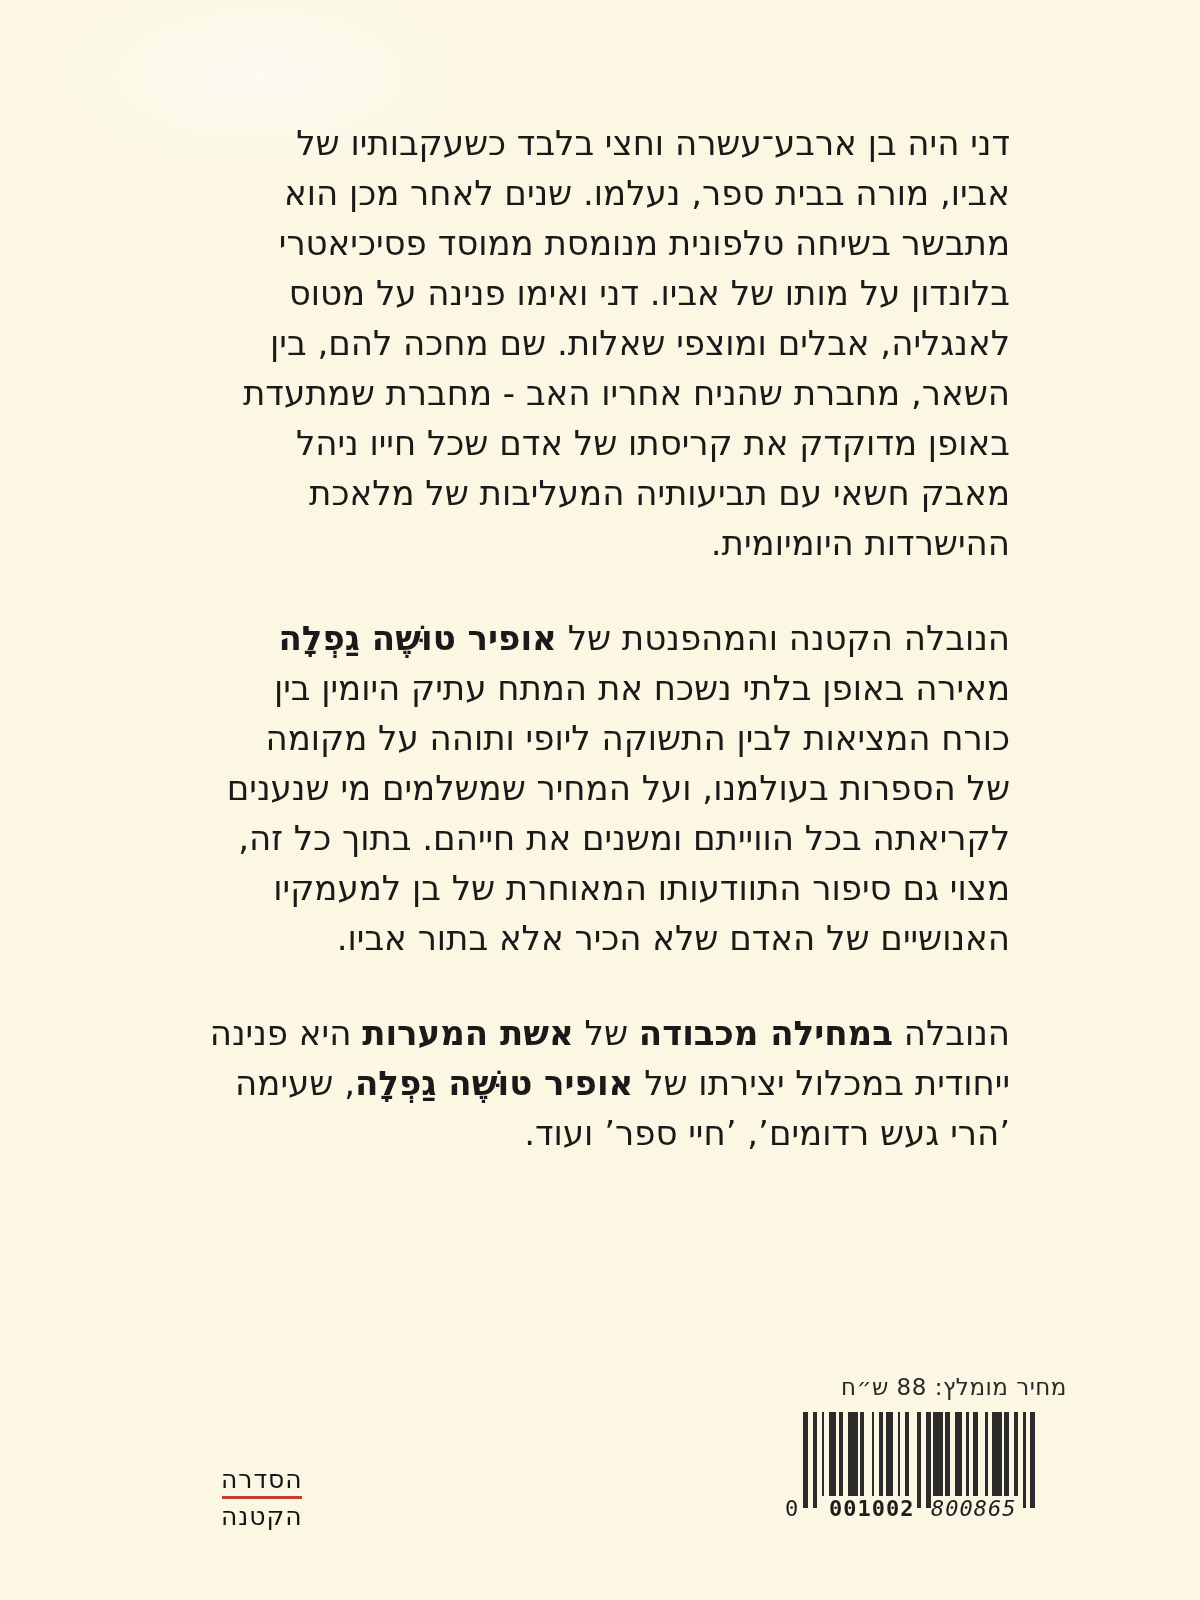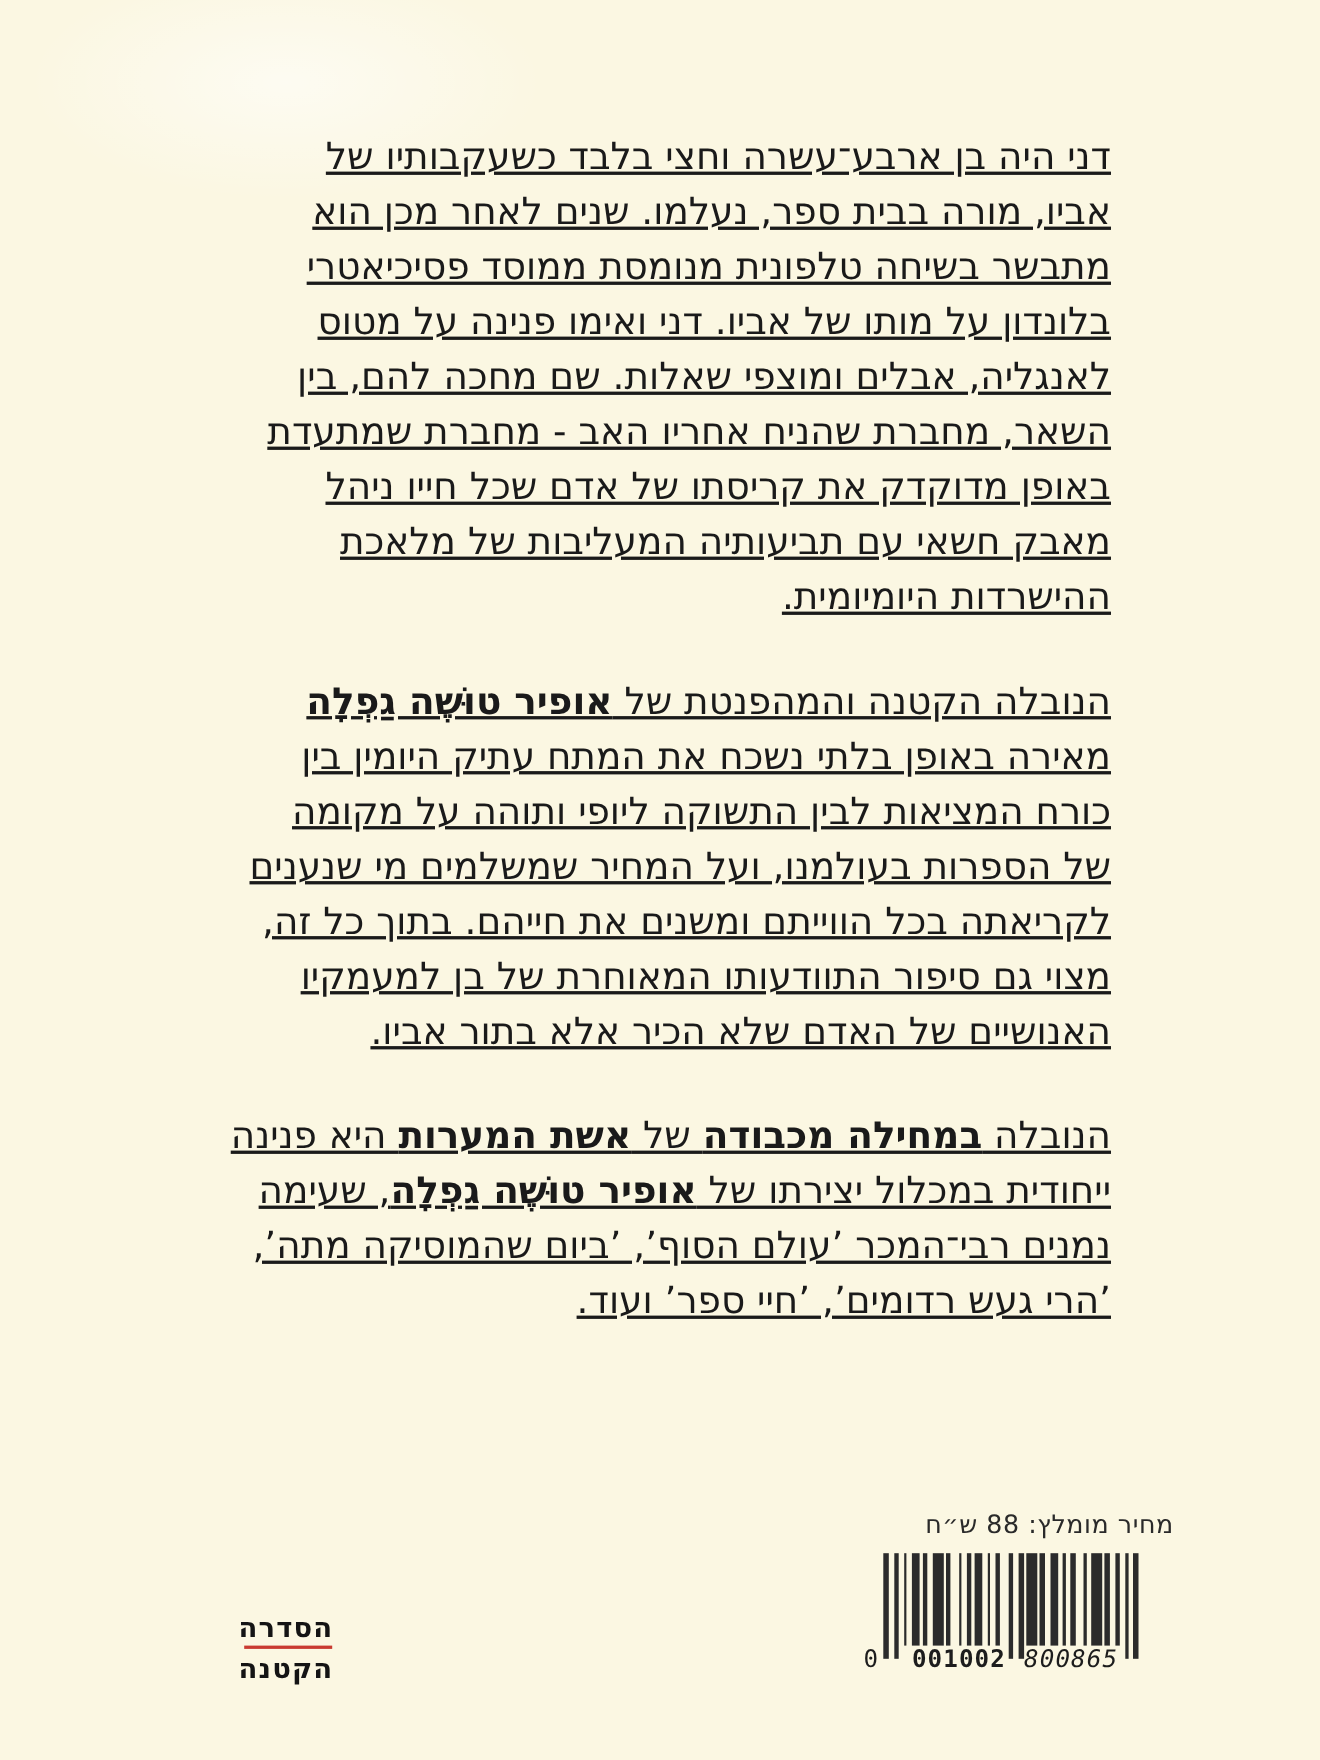--- a/index.html
+++ b/index.html
@@ -9,21 +9,21 @@
     font-family:"DejaVu Sans",sans-serif;
     color:#1a1a1a;
   }
   .light-patch{
     position:absolute;left:30px;top:-30px;width:460px;height:210px;
     background:radial-gradient(ellipse at center, rgba(255,255,255,0.55), rgba(255,255,255,0) 72%);
     pointer-events:none;
   }
   .synopsis{
     position:absolute;top:118px;right:190px;width:830px;
-    direction:rtl;text-align:right;text-decoration:underline;
+    direction:rtl;text-align:right;
   }
   .para{font-size:34px;line-height:50px;color:#1a1a1a;}
   .para .line{white-space:nowrap;height:50px;}
   .para + .para{margin-top:45px;}
   .para .bold{font-weight:bold;}
   .price{
     position:absolute;top:1374px;right:133px;
     direction:rtl;font-size:23px;color:#2a2a2a;letter-spacing:.5px;
   }
   .barcode{position:absolute;left:785px;top:1412px;width:252px;height:112px;}
@@ -31,22 +31,22 @@
   .barcode-bars .bar{position:absolute;top:0;background:#2b2b2b;}
   .barcode-digits span{
     position:absolute;top:84px;
     font-family:"DejaVu Sans Mono",monospace;font-size:22px;color:#1d1d1d;letter-spacing:1px;
   }
   .bc-prefix{left:0;}
   .bc-left{left:44px;font-weight:bold;}
   .bc-right{left:146px;font-style:italic;}
   .series-logo{
     position:absolute;left:221px;top:1466px;width:82px;
-    text-align:right;direction:rtl;
-    font-weight:bold;font-size:25px;line-height:27px;color:#141414;
+    text-align:left;direction:rtl;
+    font-weight:normal;font-size:25px;line-height:27px;color:#141414;
     letter-spacing:1px;
   }
   .series-logo .rule{height:3px;background:#c93a31;margin:3px 1px 4px 1px;}
 </style>
 </head>
 <body>
 
 <div class="light-patch"></div>
 
 <div class="synopsis">
@@ -66,21 +66,20 @@
       <div class="line"><span>מאירה באופן בלתי נשכח את המתח עתיק היומין בין</span></div>
       <div class="line"><span>כורח המציאות לבין התשוקה ליופי ותוהה על מקומה</span></div>
       <div class="line"><span>של הספרות בעולמנו, ועל המחיר שמשלמים מי שנענים</span></div>
       <div class="line"><span>לקריאתה בכל הווייתם ומשנים את חייהם. בתוך כל זה,</span></div>
       <div class="line"><span>מצוי גם סיפור התוודעותו המאוחרת של בן למעמקיו</span></div>
       <div class="line"><span>האנושיים של האדם שלא הכיר אלא בתור אביו.</span></div>
     </div>
   <div class="para">
       <div class="line"><span>הנובלה </span><span class="bold">במחילה מכבודה</span><span> של </span><span class="bold">אשת המערות</span><span> היא פנינה</span></div>
       <div class="line"><span>ייחודית במכלול יצירתו של </span><span class="bold">אופיר טוּשֶׁה גַפְלָה</span><span>, שעימה</span></div>
-      <div class="line"><span>נמנים רבי־המכר ’עולם הסוף’, ’ביום שהמוסיקה מתה’,</span></div>
       <div class="line"><span>’הרי געש רדומים’, ’חיי ספר’ ועוד.</span></div>
     </div>
 </div>
 
 <div class="price">מחיר מומלץ: 88 ש״ח</div>
 
 <div class="barcode">
   <div class="barcode-bars" id="barcode-bars">
       <div class="bar" style="left: 0px; width: 4.7px; height: 96px;"></div>
       <div class="bar" style="left: 9.5px; width: 4.7px; height: 96px;"></div>

